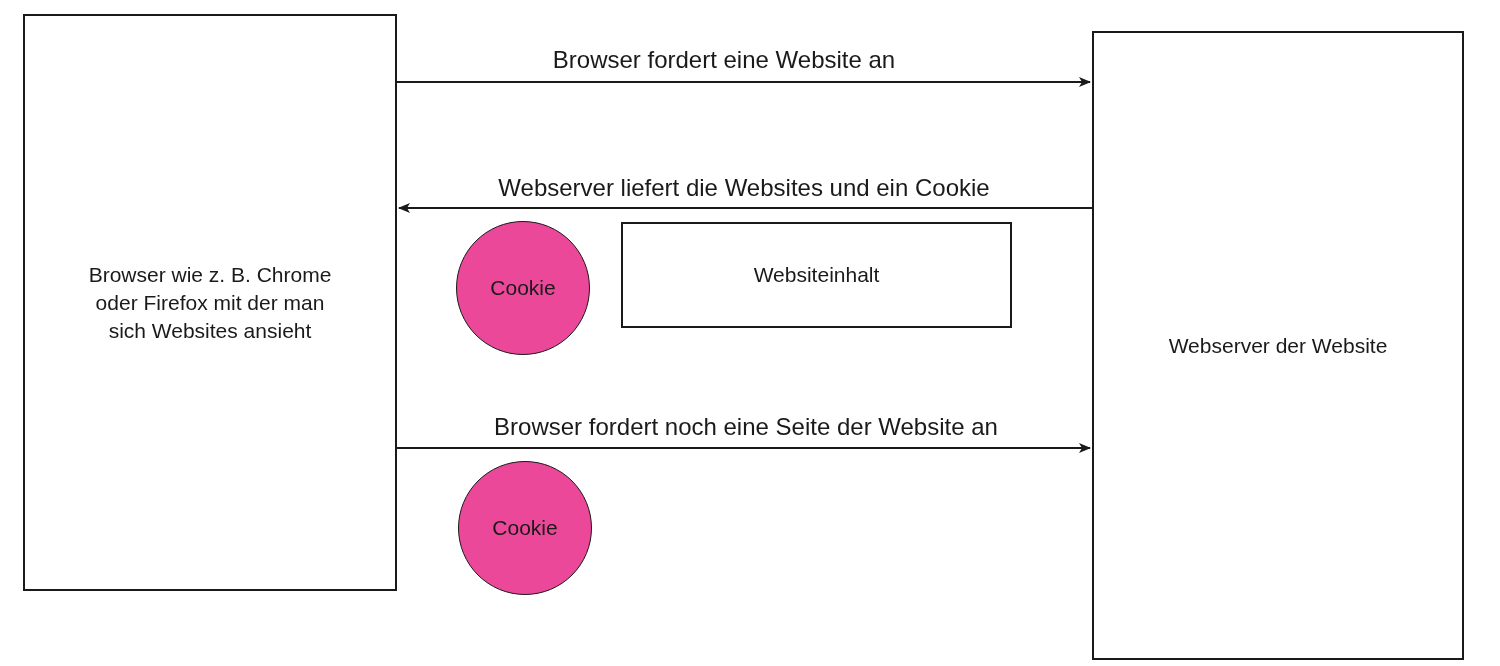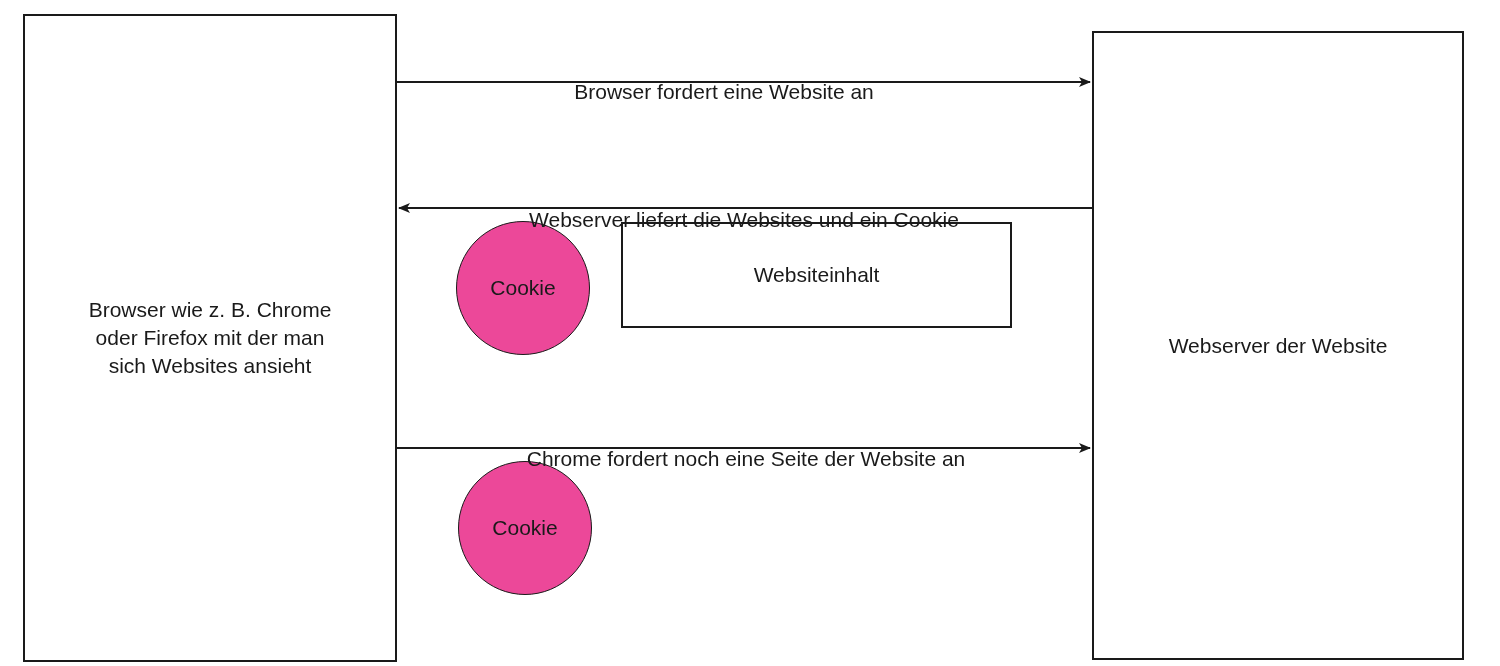--- a/index.html
+++ b/index.html
@@ -48,30 +48,29 @@
   .node-label {
     color: #1a1a1a;
     font-size: 21px;
     line-height: 28px;
     white-space: pre-line;
     font-weight: 400;
   }
   .edge-label {
     position: absolute;
     color: #1a1a1a;
-    font-size: 21px;
+    font-size: 24px;
     line-height: 26px;
     white-space: nowrap;
     text-align: center;
     transform: translateX(-50%);
     background: transparent;
-    margin-top: 32px;
   }
   
-  #browser-box { left: 23px; top: 14px; width: 374px; height: 648px; }
+  #browser-box { left: 23px; top: 14px; width: 374px; height: 577px; }
   
   #server-box { left: 1092px; top: 14px; width: 372px; height: 629px; margin-top: 17px; }
   
   #cookie-1 { left: 456px; top: 221px; width: 134px; height: 134px; }
   #cookie-2 { left: 458px; top: 461px; width: 134px; height: 134px; }
   
   #content-box { left: 621px; top: 222px; width: 391px; height: 106px; border-width: 2px; }
   
   #label-request { left: 724px; top: 47px; }
   #label-response { left: 744px; top: 175px; }
@@ -118,15 +117,15 @@
   </div>
 
   <div class="node-circle" id="cookie-2">
     <span class="node-label">Cookie</span>
   </div>
 
   <div class="edge-label" id="label-request">Browser fordert eine Website an</div>
 
   <div class="edge-label" id="label-response">Webserver liefert die Websites und ein Cookie</div>
 
-  <div class="edge-label" id="label-second-request">Chrome fordert noch eine Seite der Website an</div>
+  <div class="edge-label" id="label-second-request">Browser fordert noch eine Seite der Website an</div>
 
 </div>
 
 </body></html>

